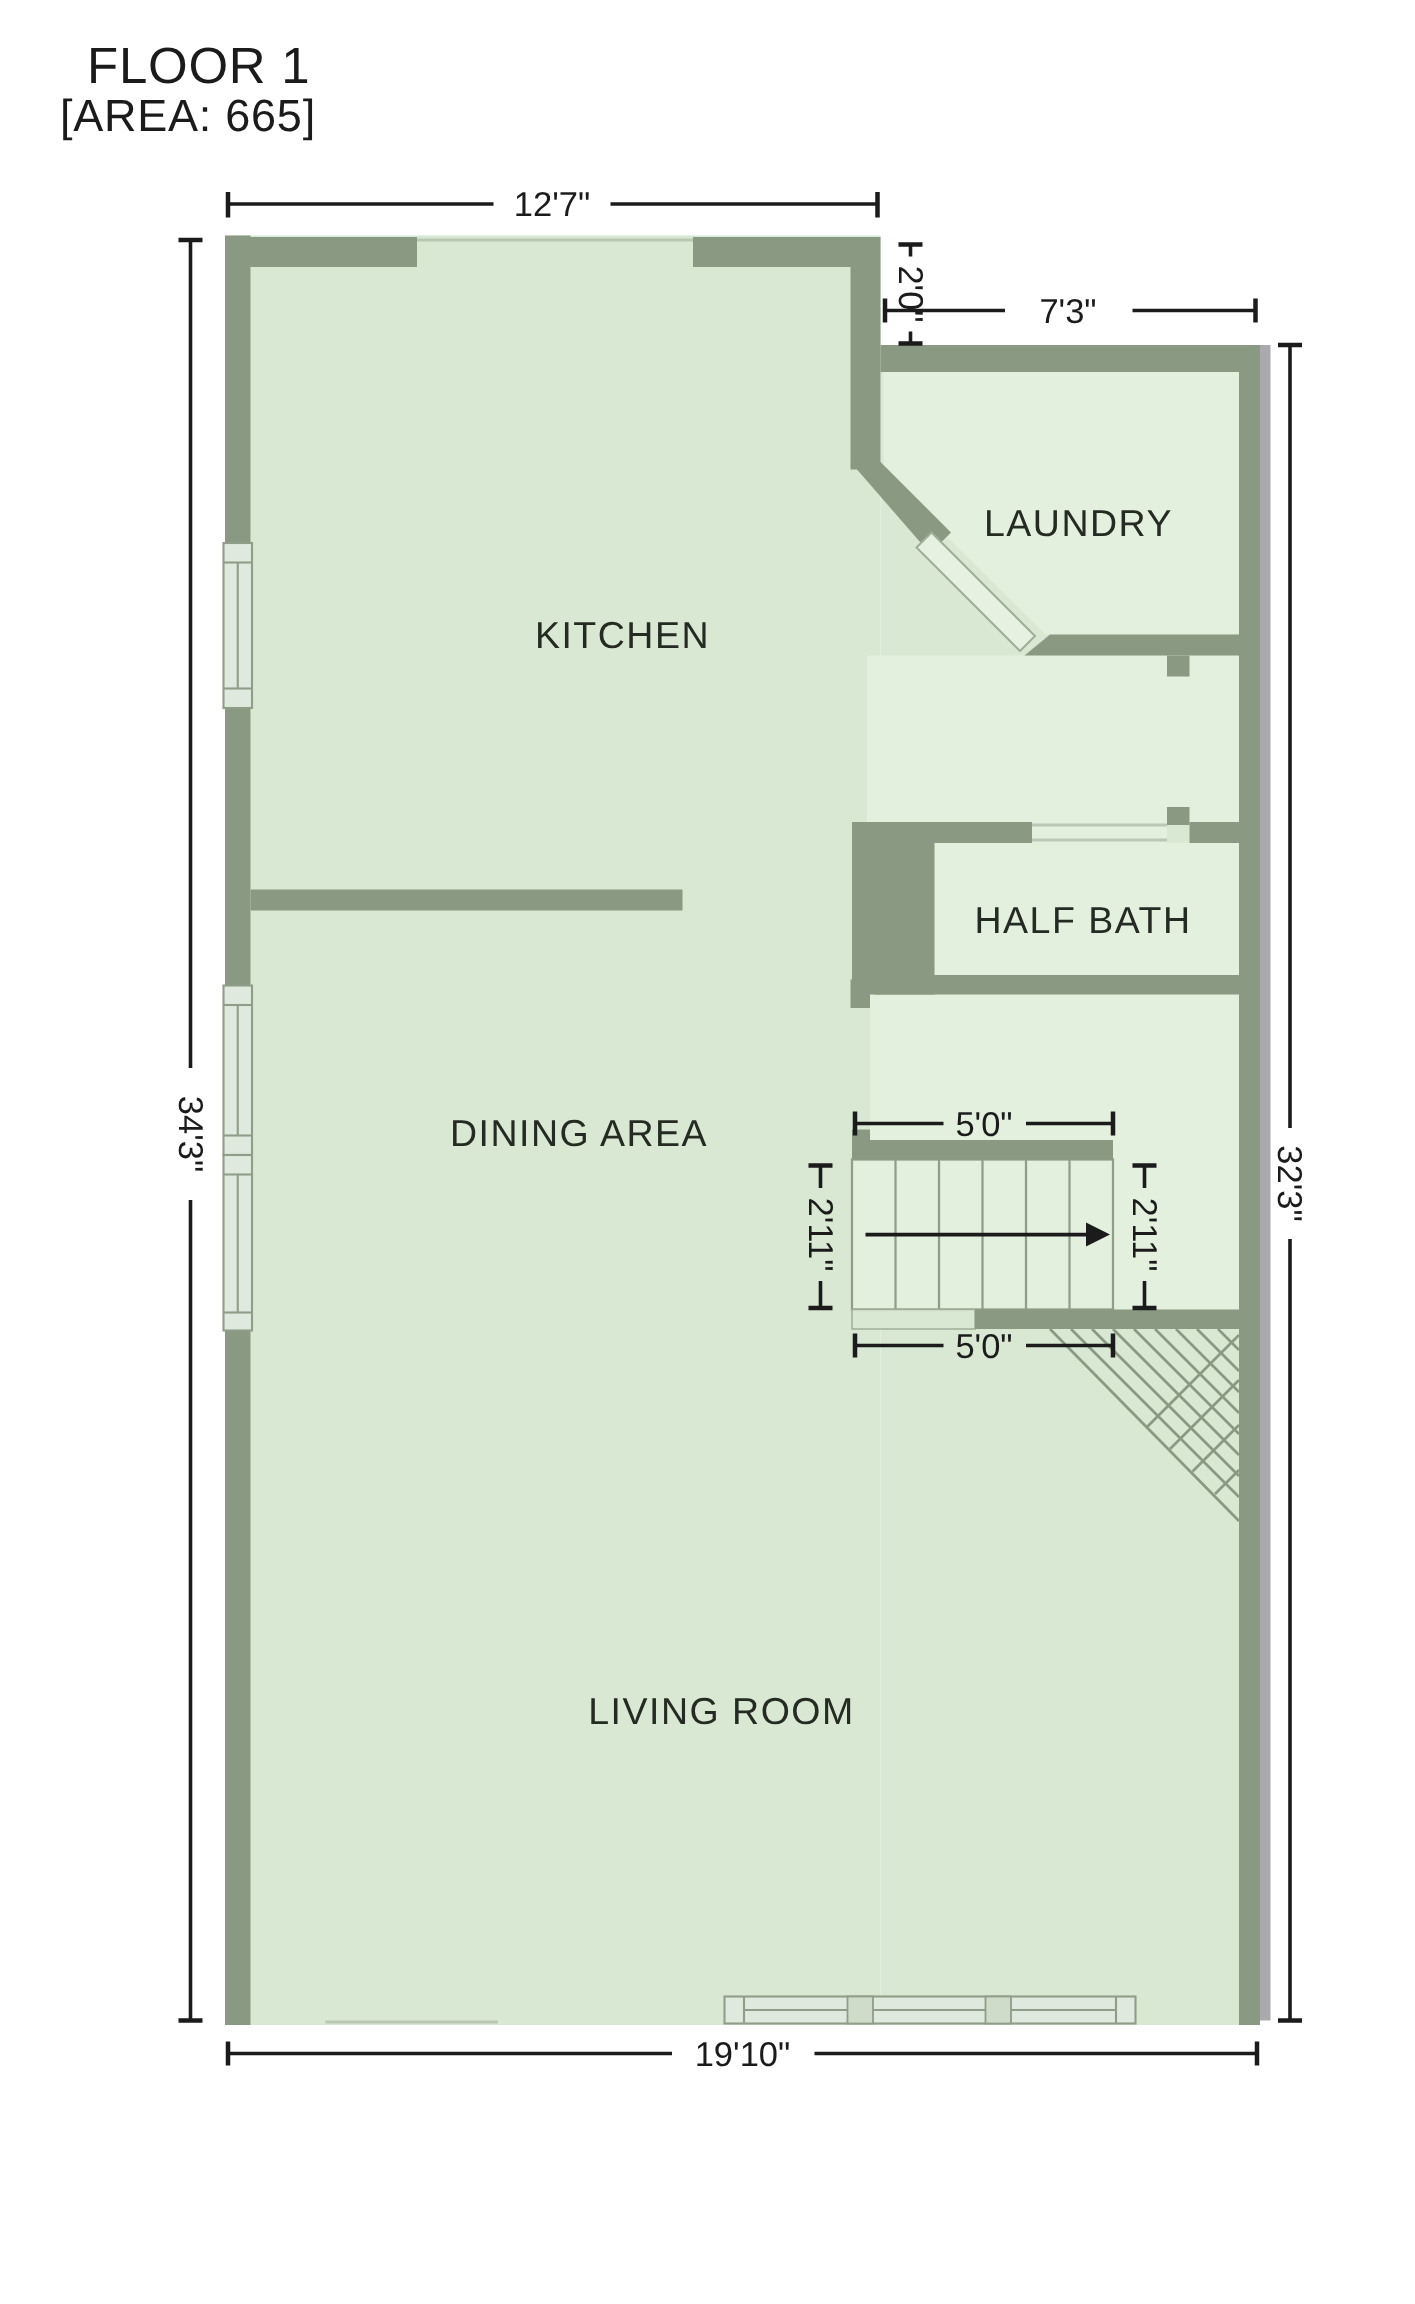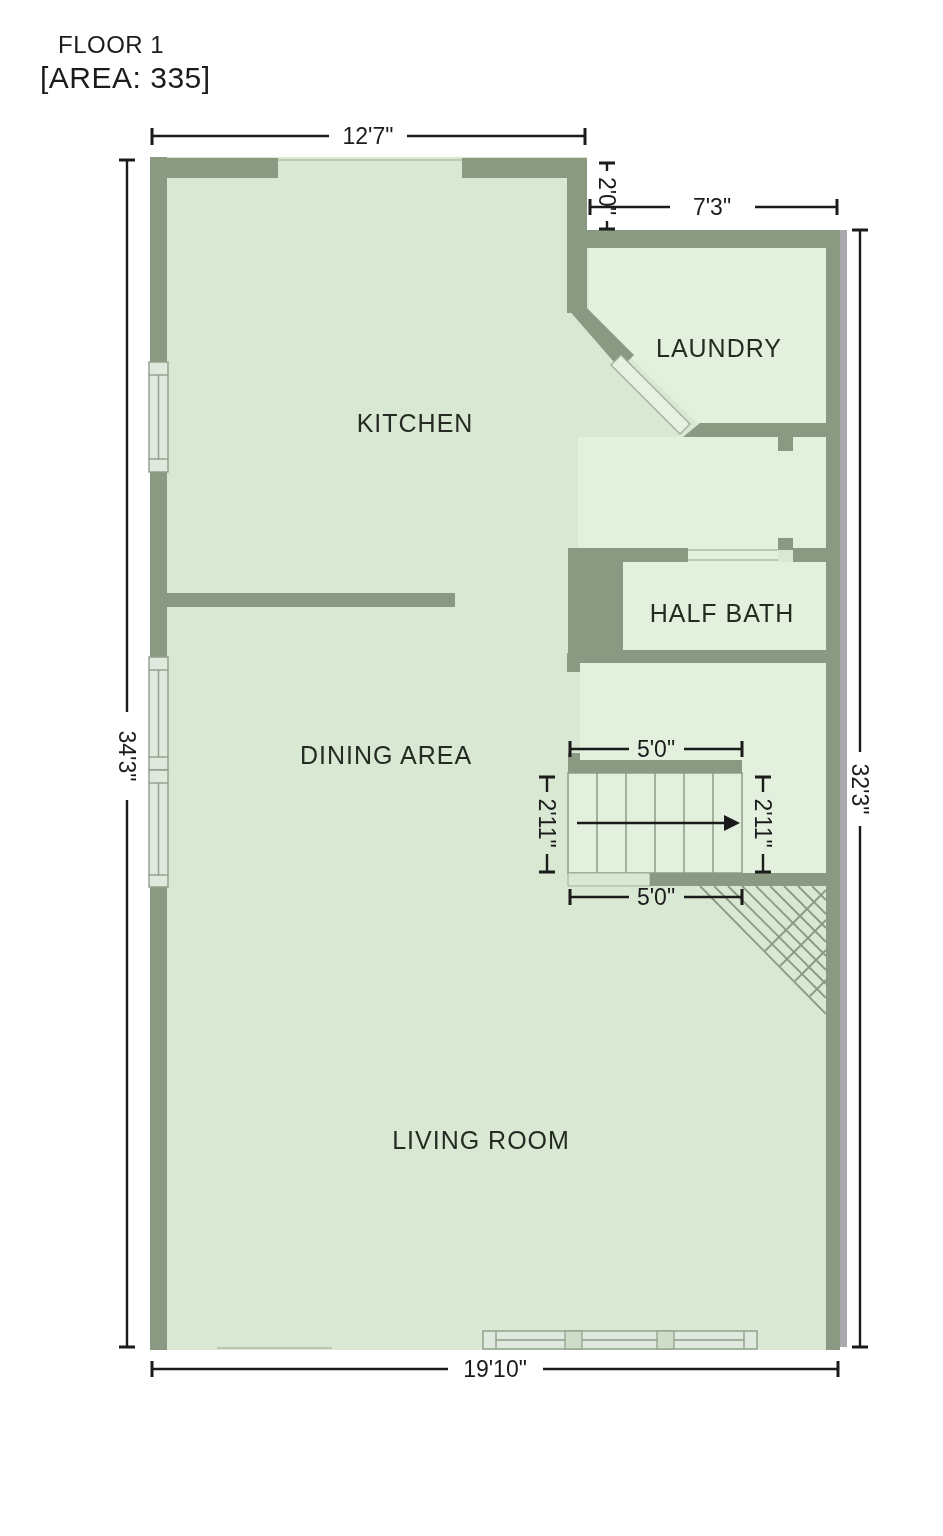--- a/index.html
+++ b/index.html
@@ -4,21 +4,21 @@
 <style>
   html,body{margin:0;padding:0;background:#ffffff;}
   .canvas{
     position:relative;
     width:943px;height:1536px;
     background:#ffffff;
     font-family:"Liberation Sans", sans-serif;
     overflow:hidden;
   }
   .title-block{position:absolute;top:28px;left:40px;color:#1b1b1b;}
-  .title-line1{font-size:24px;line-height:33px;padding-left:18px;letter-spacing:0.5px;}
+  .title-line1{font-size:34px;line-height:33px;padding-left:18px;letter-spacing:0.5px;}
   .title-line2{font-size:30px;line-height:33px;letter-spacing:0.5px;}
   svg{position:absolute;top:0;left:0;}
   .wall{fill:#8a9a82;stroke:none;}
   .floor{fill:#d8e8d3;stroke:none;}
   .room-hl{fill:#e3f0de;stroke:none;}
   .shadow{fill:#a9aaae;stroke:none;}
   .win{fill:#dfe9dd;stroke:#8e9e88;stroke-width:1.4;}
   .win-line{stroke:#8e9e88;stroke-width:1.4;fill:none;}
   .mullion{fill:#cfdcca;stroke:#8e9e88;stroke-width:1.2;}
   .opening{fill:#d8e8d3;stroke:none;}
@@ -36,21 +36,21 @@
   .arrow{stroke:#1b1b1b;stroke-width:2.5;fill:none;}
   .arrow-head{fill:#1b1b1b;stroke:none;}
 </style>
 </head>
 <body>
 
 <div class="canvas">
 
   <div class="title-block">
     <div class="title-line1">FLOOR 1</div>
-    <div class="title-line2">[AREA: 335]</div>
+    <div class="title-line2">[AREA: 665]</div>
   </div>
 
   <svg width="943" height="1536" viewBox="0 0 943 1536">
 
     <g>
       <rect class="floor" x="150" y="157" width="437" height="1193"></rect>
       <rect class="floor" x="587" y="230" width="253" height="1120"></rect>
     </g>
 
     <g>

